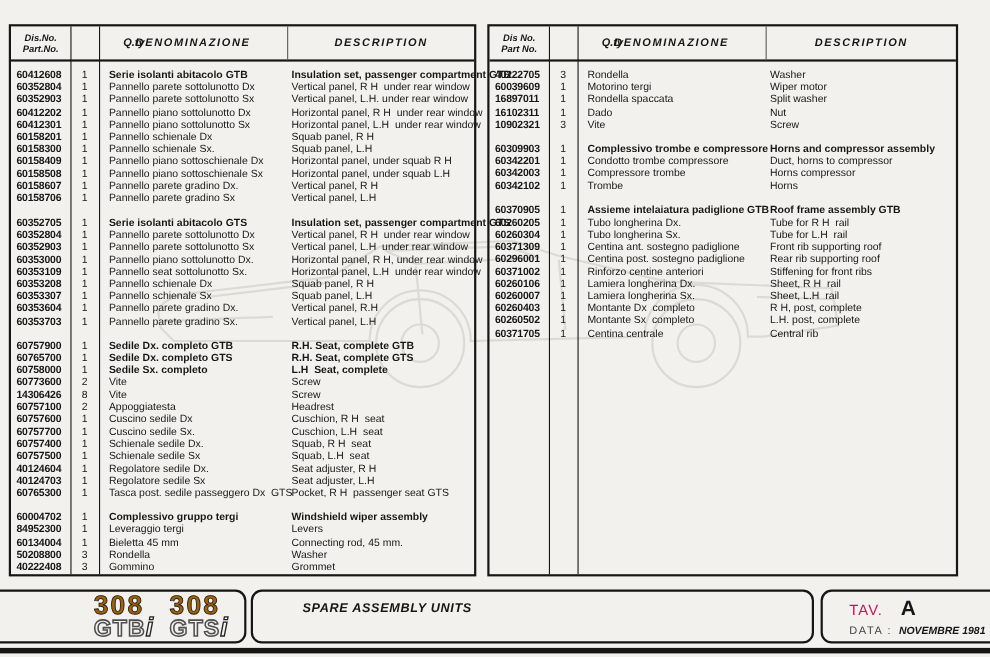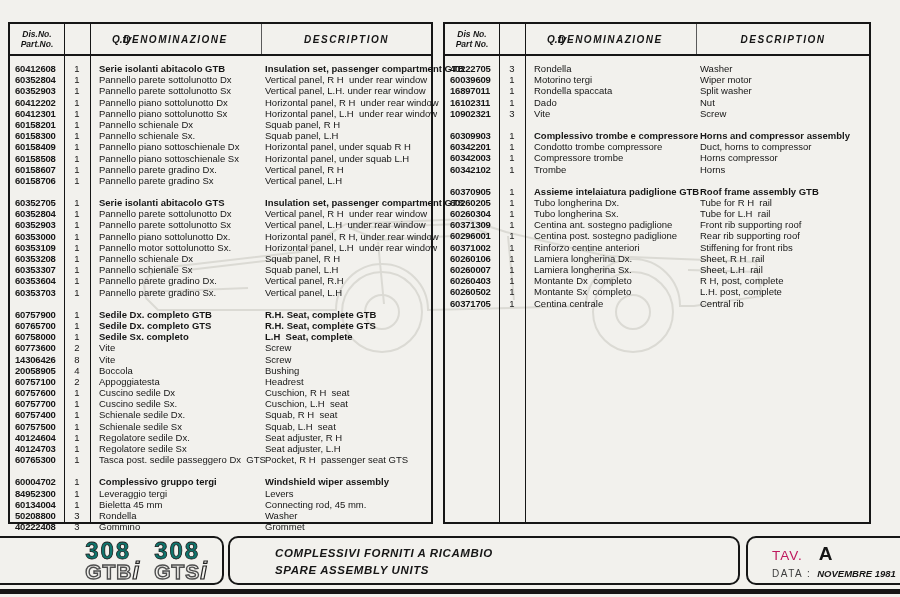--- a/index.html
+++ b/index.html
@@ -27,21 +27,21 @@
   .den{padding-left:9px;}
   .des{padding-left:3px;}
   .row.b .den,.row.b .des{font-weight:bold;}
   .gap{height:11px;}
   
   .fbox{position:absolute;top:536px;height:49px;border:2px solid #161616;border-radius:10px;
     box-sizing:border-box;background:#f2f1ed;}
   #logo-box{left:-18px;width:242px;display:flex;align-items:center;justify-content:flex-end;
     gap:14px;padding-right:14px;}
   .logo{line-height:1;text-align:left;}
-  .logo .top{display:block;font-weight:900;font-size:24px;letter-spacing:2px;color:#0f766e;
+  .logo .top{display:block;font-weight:900;font-size:24px;letter-spacing:2px;color:#a16207;
     -webkit-text-stroke:0.8px #1b1b1b;}
   .logo .bot{display:block;margin-top:-4px;font-weight:900;font-size:21px;letter-spacing:1px;
     color:rgba(242,241,237,0);-webkit-text-stroke:1.4px #4f4f4f;}
   .logo .sfx{font-style:italic;font-size:24px;-webkit-text-stroke:1.2px #242424;color:transparent;}
   #title-box{left:228px;width:512px;padding:7px 0 0 45px;}
   #title-box .tl{font-size:11.5px;font-weight:bold;font-style:italic;letter-spacing:0.6px;line-height:16.5px;}
   #tav-box{left:746px;width:170px;padding:5px 0 0 24px;}
   #tav-box .tavline{display:flex;align-items:baseline;}
   .tav-label{font-size:13.5px;letter-spacing:1px;color:#be185d;}
   .tav-value{font-size:19px;font-weight:bold;margin-left:16px;}
@@ -90,32 +90,31 @@
       <div class="row"><span class="cell part">60158300</span><span class="cell qty">1</span><span class="cell den">Pannello schienale Sx.</span><span class="cell des">Squab panel, L.H</span></div>
       <div class="row"><span class="cell part">60158409</span><span class="cell qty">1</span><span class="cell den">Pannello piano sottoschienale Dx</span><span class="cell des">Horizontal panel, under squab R H</span></div>
       <div class="row"><span class="cell part">60158508</span><span class="cell qty">1</span><span class="cell den">Pannello piano sottoschienale Sx</span><span class="cell des">Horizontal panel, under squab L.H</span></div>
       <div class="row"><span class="cell part">60158607</span><span class="cell qty">1</span><span class="cell den">Pannello parete gradino Dx.</span><span class="cell des">Vertical panel, R H</span></div>
       <div class="row"><span class="cell part">60158706</span><span class="cell qty">1</span><span class="cell den">Pannello parete gradino Sx</span><span class="cell des">Vertical panel, L.H</span></div>
       <div class="gap"></div>
       <div class="row b"><span class="cell part">60352705</span><span class="cell qty">1</span><span class="cell den">Serie isolanti abitacolo GTS</span><span class="cell des">Insulation set, passenger compartment GTS</span></div>
       <div class="row"><span class="cell part">60352804</span><span class="cell qty">1</span><span class="cell den">Pannello parete sottolunotto Dx</span><span class="cell des">Vertical panel, R H  under rear window</span></div>
       <div class="row"><span class="cell part">60352903</span><span class="cell qty">1</span><span class="cell den">Pannello parete sottolunotto Sx</span><span class="cell des">Vertical panel, L.H  under rear window</span></div>
       <div class="row"><span class="cell part">60353000</span><span class="cell qty">1</span><span class="cell den">Pannello piano sottolunotto Dx.</span><span class="cell des">Horizontal panel, R H, under rear window</span></div>
-      <div class="row"><span class="cell part">60353109</span><span class="cell qty">1</span><span class="cell den">Pannello motor sottolunotto Sx.</span><span class="cell des">Horizontal panel, L.H  under rear window</span></div>
+      <div class="row"><span class="cell part">60353109</span><span class="cell qty">1</span><span class="cell den">Pannello seat sottolunotto Sx.</span><span class="cell des">Horizontal panel, L.H  under rear window</span></div>
       <div class="row"><span class="cell part">60353208</span><span class="cell qty">1</span><span class="cell den">Pannello schienale Dx</span><span class="cell des">Squab panel, R H</span></div>
       <div class="row"><span class="cell part">60353307</span><span class="cell qty">1</span><span class="cell den">Pannello schienale Sx</span><span class="cell des">Squab panel, L.H</span></div>
       <div class="row"><span class="cell part">60353604</span><span class="cell qty">1</span><span class="cell den">Pannello parete gradino Dx.</span><span class="cell des">Vertical panel, R.H</span></div>
       <div class="row"><span class="cell part">60353703</span><span class="cell qty">1</span><span class="cell den">Pannello parete gradino Sx.</span><span class="cell des">Vertical panel, L.H</span></div>
       <div class="gap"></div>
       <div class="row b"><span class="cell part">60757900</span><span class="cell qty">1</span><span class="cell den">Sedile Dx. completo GTB</span><span class="cell des">R.H. Seat, complete GTB</span></div>
       <div class="row b"><span class="cell part">60765700</span><span class="cell qty">1</span><span class="cell den">Sedile Dx. completo GTS</span><span class="cell des">R.H. Seat, complete GTS</span></div>
       <div class="row b"><span class="cell part">60758000</span><span class="cell qty">1</span><span class="cell den">Sedile Sx. completo</span><span class="cell des">L.H  Seat, complete</span></div>
       <div class="row"><span class="cell part">60773600</span><span class="cell qty">2</span><span class="cell den">Vite</span><span class="cell des">Screw</span></div>
       <div class="row"><span class="cell part">14306426</span><span class="cell qty">8</span><span class="cell den">Vite</span><span class="cell des">Screw</span></div>
-      <div class="row"><span class="cell part">20058905</span><span class="cell qty">4</span><span class="cell den">Boccola</span><span class="cell des">Bushing</span></div>
       <div class="row"><span class="cell part">60757100</span><span class="cell qty">2</span><span class="cell den">Appoggiatesta</span><span class="cell des">Headrest</span></div>
       <div class="row"><span class="cell part">60757600</span><span class="cell qty">1</span><span class="cell den">Cuscino sedile Dx</span><span class="cell des">Cuschion, R H  seat</span></div>
       <div class="row"><span class="cell part">60757700</span><span class="cell qty">1</span><span class="cell den">Cuscino sedile Sx.</span><span class="cell des">Cuschion, L.H  seat</span></div>
       <div class="row"><span class="cell part">60757400</span><span class="cell qty">1</span><span class="cell den">Schienale sedile Dx.</span><span class="cell des">Squab, R H  seat</span></div>
       <div class="row"><span class="cell part">60757500</span><span class="cell qty">1</span><span class="cell den">Schienale sedile Sx</span><span class="cell des">Squab, L.H  seat</span></div>
       <div class="row"><span class="cell part">40124604</span><span class="cell qty">1</span><span class="cell den">Regolatore sedile Dx.</span><span class="cell des">Seat adjuster, R H</span></div>
       <div class="row"><span class="cell part">40124703</span><span class="cell qty">1</span><span class="cell den">Regolatore sedile Sx</span><span class="cell des">Seat adjuster, L.H</span></div>
       <div class="row"><span class="cell part">60765300</span><span class="cell qty">1</span><span class="cell den">Tasca post. sedile passeggero Dx  GTS</span><span class="cell des">Pocket, R H  passenger seat GTS</span></div>
       <div class="gap"></div>
       <div class="row b"><span class="cell part">60004702</span><span class="cell qty">1</span><span class="cell den">Complessivo gruppo tergi</span><span class="cell des">Windshield wiper assembly</span></div>
@@ -169,21 +168,20 @@
     <span class="top">308</span>
     <span class="bot"><span>GTB</span><span class="sfx">i</span></span>
   </div>
   <div class="logo">
     <span class="top">308</span>
     <span class="bot"><span>GTS</span><span class="sfx">i</span></span>
   </div>
 </div>
 
 <div class="fbox" id="title-box">
-  <div class="tl">COMPLESSIVI FORNITI A RICAMBIO</div>
   <div class="tl">SPARE ASSEMBLY UNITS</div>
 </div>
 
 <div class="fbox" id="tav-box">
   <div class="tavline">
     <span class="tav-label">TAV.</span>
     <span class="tav-value">A</span>
   </div>
   <div class="dataline">
     <span class="data-label">DATA :</span>

